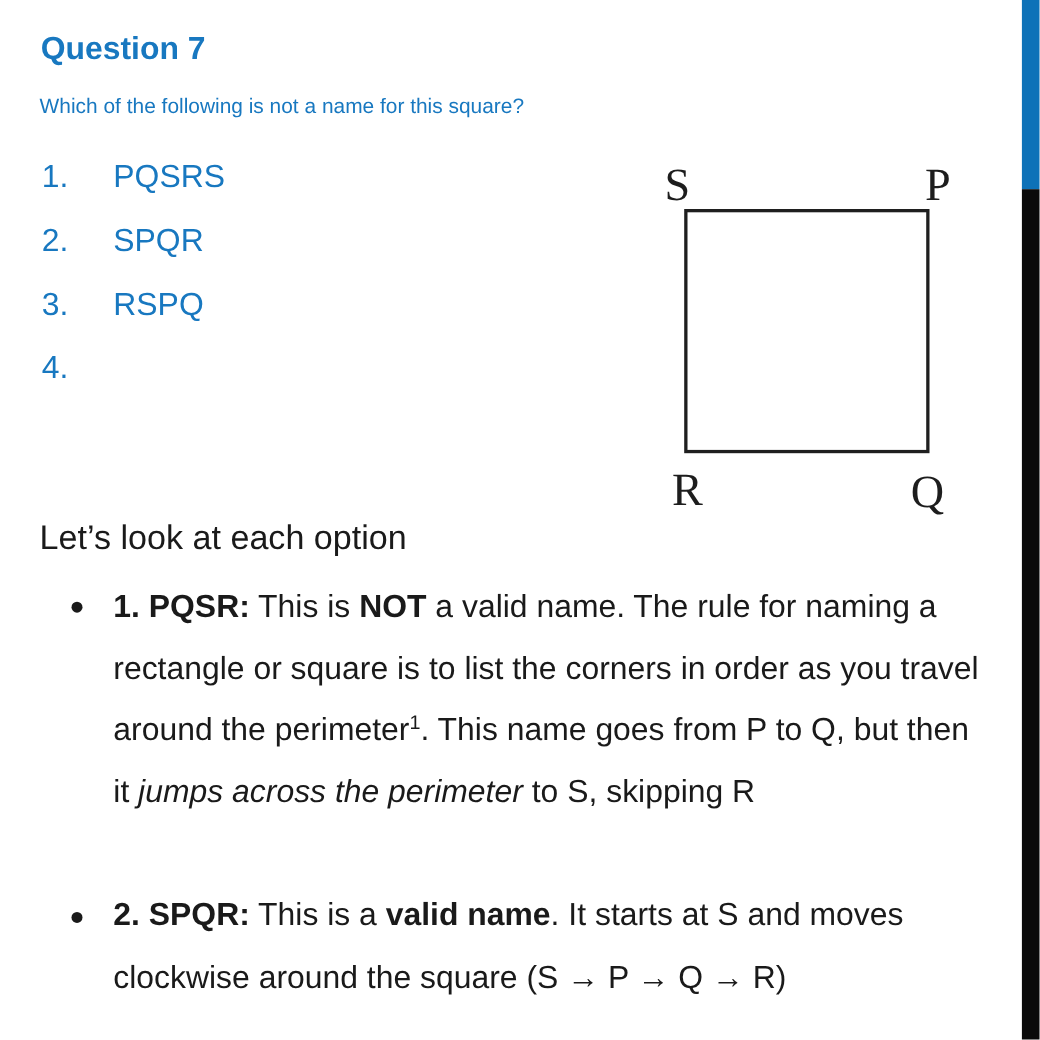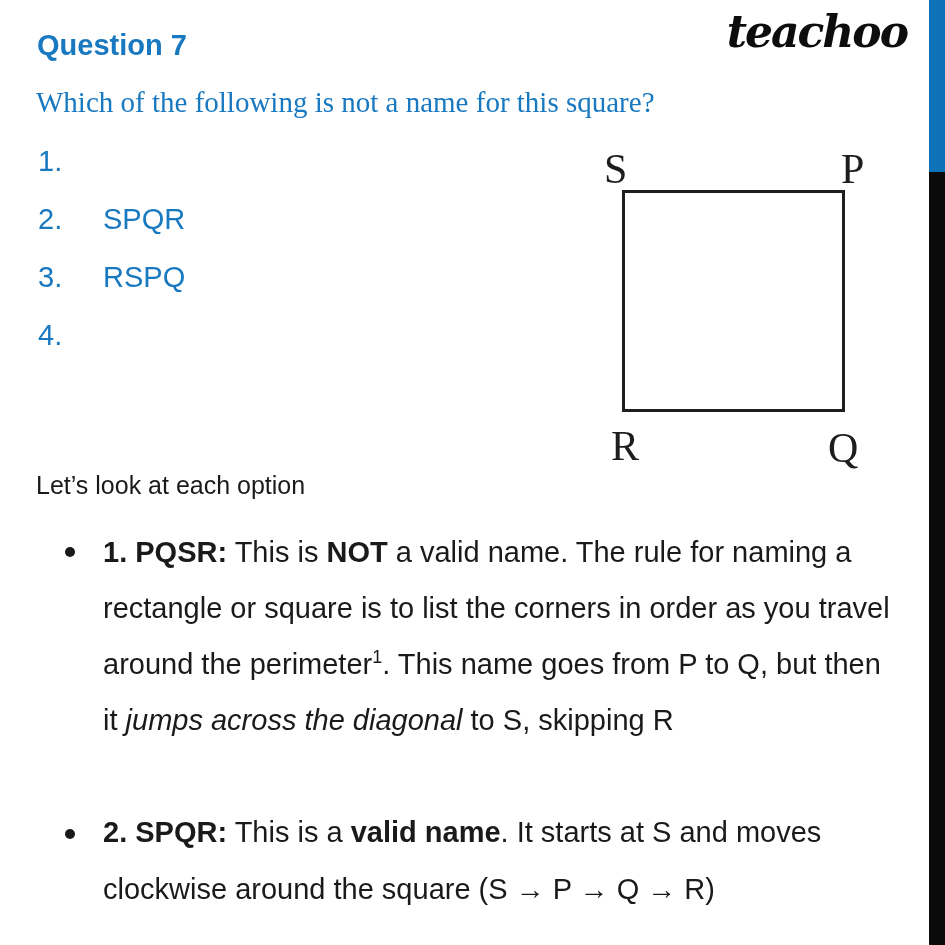--- a/index.html
+++ b/index.html
@@ -35,23 +35,22 @@
   .accent-bar--black { top: 172px; height: 773px; background: var(--bar-black); }
 
   
   .q-label {
     position: absolute; left: 37px; top: 31px;
     font-size: 29px; font-weight: 700; line-height: 1;
     color: var(--accent-blue);
   }
   .q-prompt {
     position: absolute; left: 36px; top: 88px;
-    font-size: 29px; line-height: 1;
+    font-size: 19px; line-height: 1;
     color: var(--accent-blue);
-    font-family: Liberation Serif, serif;
   }
 
   
   .options { position: absolute; left: 38px; top: 147px; }
   .option {
     display: flex; height: 58px;
     font-size: 29px; line-height: 29px;
     color: var(--accent-blue);
   }
   .option-num { width: 65px; }
@@ -70,21 +69,21 @@
     color: #1d1d1d;
   }
   .vertex--s { left: 604px; top: 148px; }
   .vertex--p { left: 841px; top: 148px; }
   .vertex--r { left: 611px; top: 425px; }
   .vertex--q { left: 828px; top: 427px; }
 
   
   .intro {
     position: absolute; left: 36px; top: 473px;
-    font-size: 25px; line-height: 1;
+    font-size: 31px; line-height: 1;
     color: var(--text-black);
   }
   .bullet { position: absolute; left: 62px; }
   .bullet--1 { top: 524px; }
   .bullet--2 { top: 804px; }
   .bullet-dot {
     position: absolute; left: 3px; top: 23px;
     width: 10px; height: 10px; border-radius: 50%;
     background: #1a1a1a;
   }
@@ -95,30 +94,30 @@
     white-space: nowrap; color: var(--text-black);
   }
   .bullet--2 .rich-line { line-height: 57px; }
   .rich-line sup { font-size: 0.62em; line-height: 0; }
 </style>
 </head>
 <body>
 
 <div class="page">
 
-  <div class="logo">teachoo</div>
   <div class="accent-bar accent-bar--blue"></div>
   <div class="accent-bar accent-bar--black"></div>
 
   <div class="q-label">Question 7</div>
   <div class="q-prompt">Which of the following is not a name for this square?</div>
 
   <div class="options">
     <div class="option">
       <span class="option-num">1.</span>
+      <span class="option-label">PQSRS</span>
     </div>
     <div class="option">
       <span class="option-num">2.</span>
       <span class="option-label">SPQR</span>
     </div>
     <div class="option">
       <span class="option-num">3.</span>
       <span class="option-label">RSPQ</span>
     </div>
     <div class="option">
@@ -133,21 +132,21 @@
   <span class="vertex vertex--q">Q</span>
 
   <div class="intro">Let’s look at each option</div>
 
   <div class="bullet bullet--1">
     <span class="bullet-dot"></span>
     <div class="bullet-lines">
       <div class="rich-line"><span style="font-weight: 700; text-align: right;">1. PQSR:</span><span> This is </span><span style="font-weight: 700;">NOT</span><span> a valid name. The rule for naming a</span></div>
       <div class="rich-line"><span>rectangle or square is to list the corners in order as you travel</span></div>
       <div class="rich-line"><span>around the perimeter</span><sup>1</sup><span>. This name goes from P to Q, but then</span></div>
-      <div class="rich-line"><span>it </span><span style="font-style: italic;">jumps across the diagonal</span><span> to S, skipping R</span></div>
+      <div class="rich-line"><span>it </span><span style="font-style: italic;">jumps across the perimeter</span><span> to S, skipping R</span></div>
     </div>
   </div>
 
   <div class="bullet bullet--2">
     <span class="bullet-dot"></span>
     <div class="bullet-lines">
       <div class="rich-line"><span style="font-weight: 700;">2. SPQR:</span><span> This is a </span><span style="font-weight: 700;">valid name</span><span>. It starts at S and moves</span></div>
       <div class="rich-line"><span>clockwise around the square (S → P → Q → R)</span></div>
     </div>
   </div>

